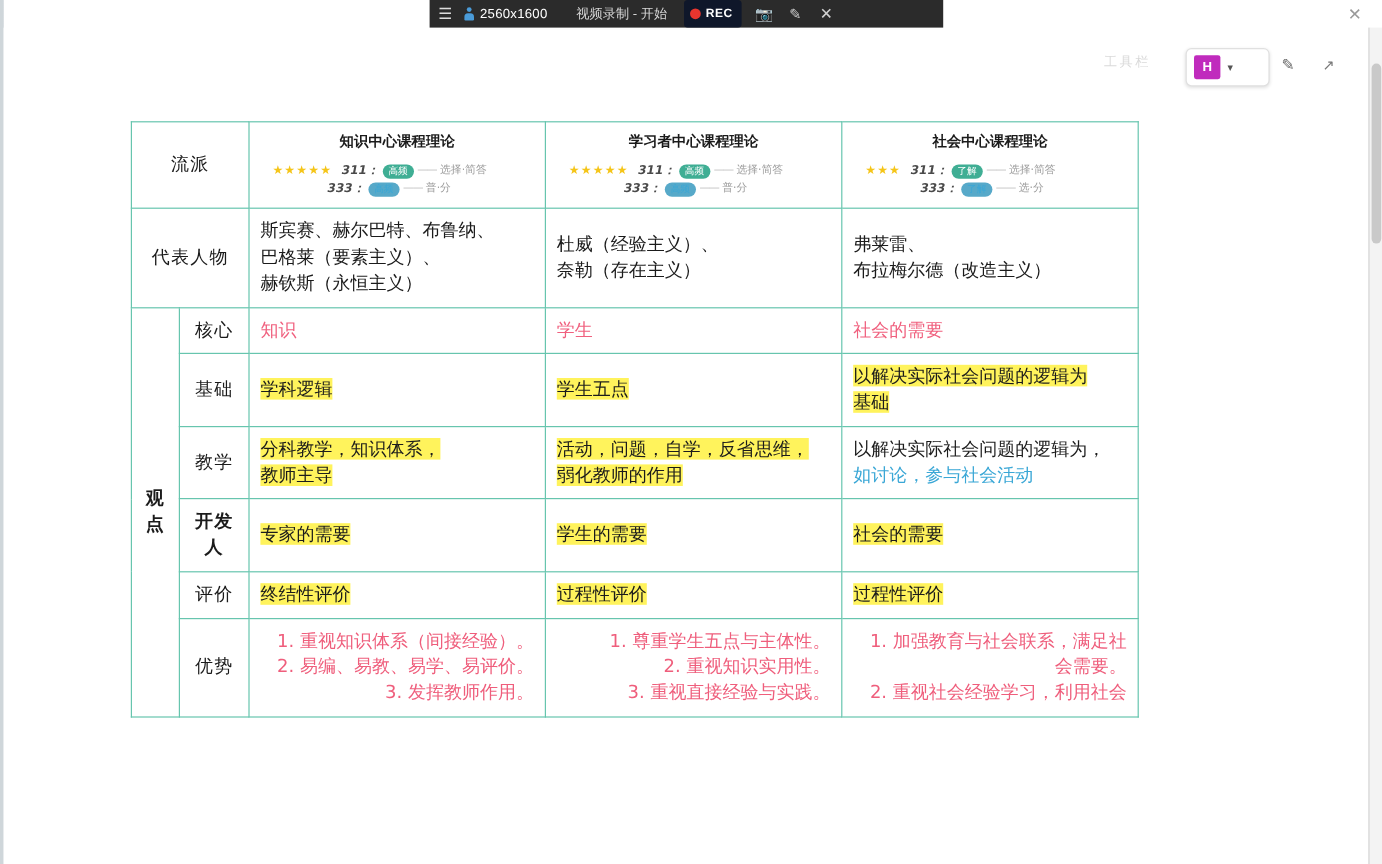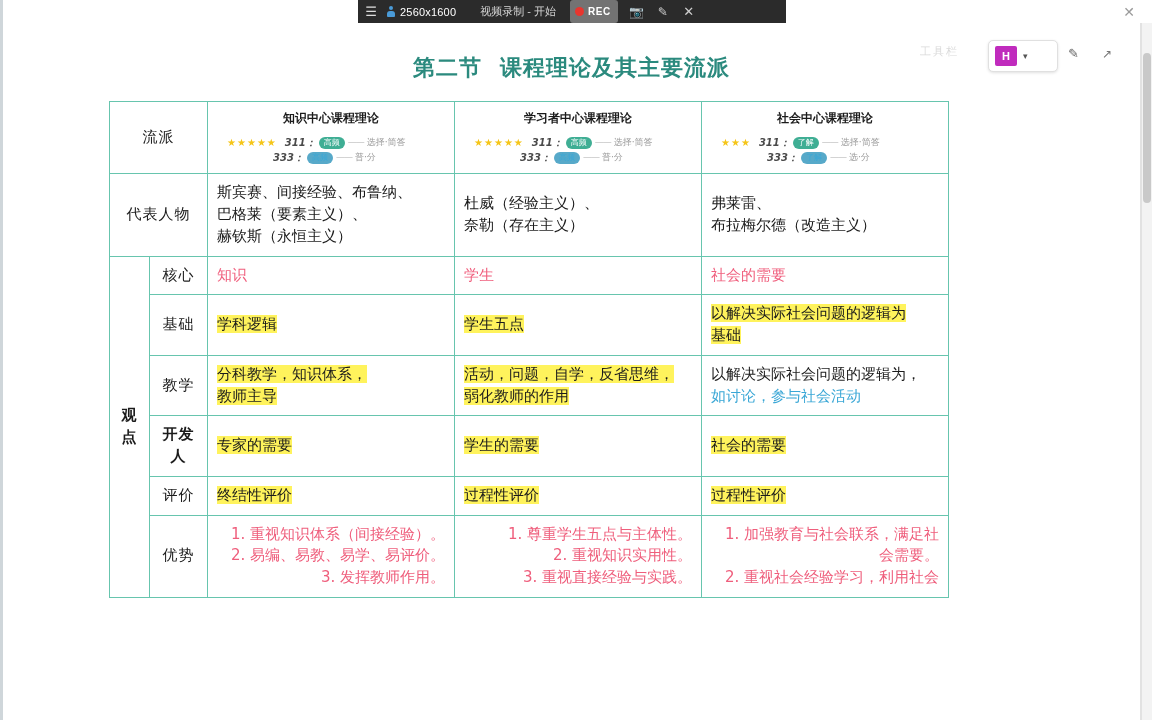--- a/index.html
+++ b/index.html
@@ -51,21 +51,21 @@
   .tb-res .person::after {
     content: "";
     position: absolute; left: 1px; top: 5px;
     width: 8px; height: 6px;
     border-radius: 3px 3px 1px 1px;
     background: #4a9bd8;
   }
   .tb-res .restxt { font-size: 11px; color: #ffffff; letter-spacing: .2px; }
   .tb-title { padding: 0 14px; color: #d6d6d6; font-size: 11px; }
   .tb-rec {
-    background: #737373;
+    background: #0f172a;
     border-radius: 3px;
     padding: 0 7px 0 5px;
     height: 17px;
     gap: 4px;
     margin-right: 6px;
   }
   .tb-rec .dot {
     width: 9px; height: 9px; border-radius: 50%;
     background: #e8352e;
     display: inline-block;
@@ -290,23 +290,20 @@
   </div>
   <div class="tb-item tb-icon">📷</div>
   <div class="tb-item tb-icon">✎</div>
   <div class="tb-item tb-close">✕</div>
 </div>
 
 <div class="win-close">✕</div>
 
 <div class="doc">
 
-  <div class="doc-title">
-    <span>第二节</span><span class="sep"></span><span>课程理论及其主要流派</span>
-  </div>
 
   <table class="main">
     <colgroup>
       <col class="col-lbl1">
         <col class="col-lbl2">
         <col class="col-body">
         <col class="col-body">
         <col class="col-body">
     </colgroup>
 
@@ -365,21 +362,21 @@
             <span class="dash">——</span>
             <span class="gray">选·分</span>
           </div>
         </div>
       </td>
     </tr>
 
     <tr>
       <td colspan="2" class="lbl">代表人物</td>
       <td>
-        <div>斯宾赛、间接经验、布鲁纳、</div>
+        <div>斯宾赛、赫尔巴特、布鲁纳、</div>
         <div>巴格莱（要素主义）、</div>
         <div>赫钦斯（永恒主义）</div>
       </td>
       <td>
         <div>杜威（经验主义）、</div>
         <div>奈勒（存在主义）</div>
       </td>
       <td>
         <div>弗莱雷、</div>
         <div>布拉梅尔德（改造主义）</div>

